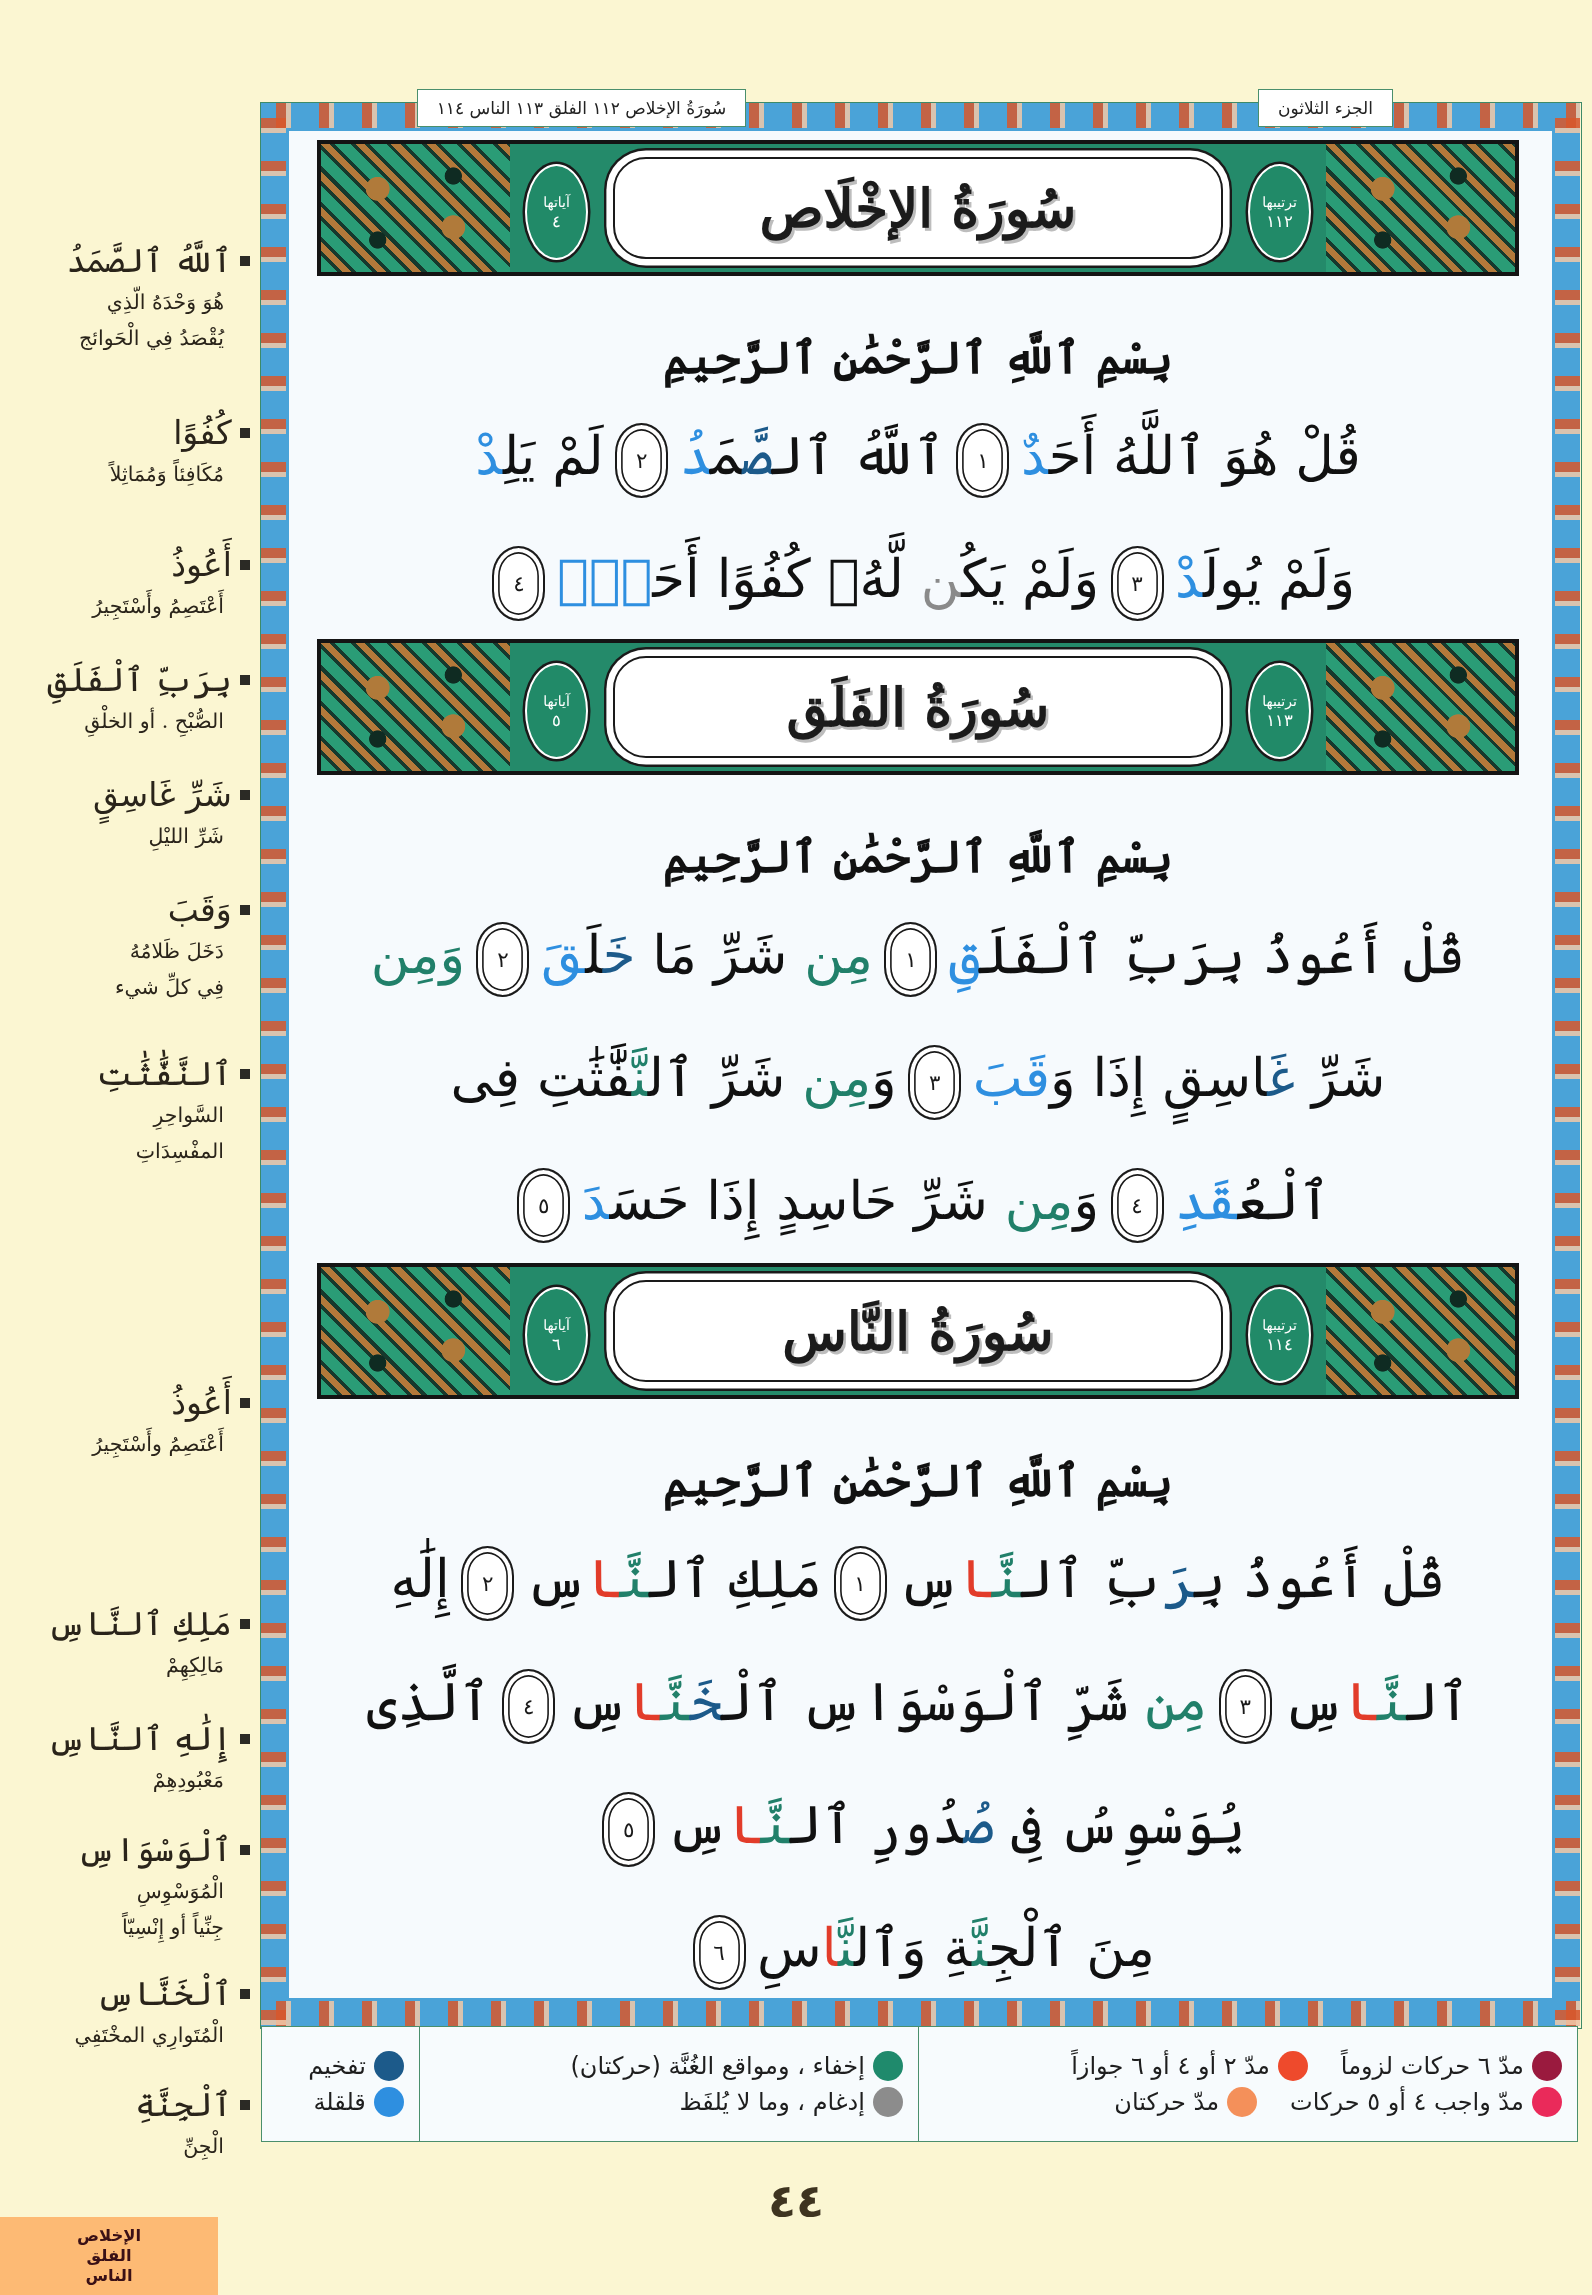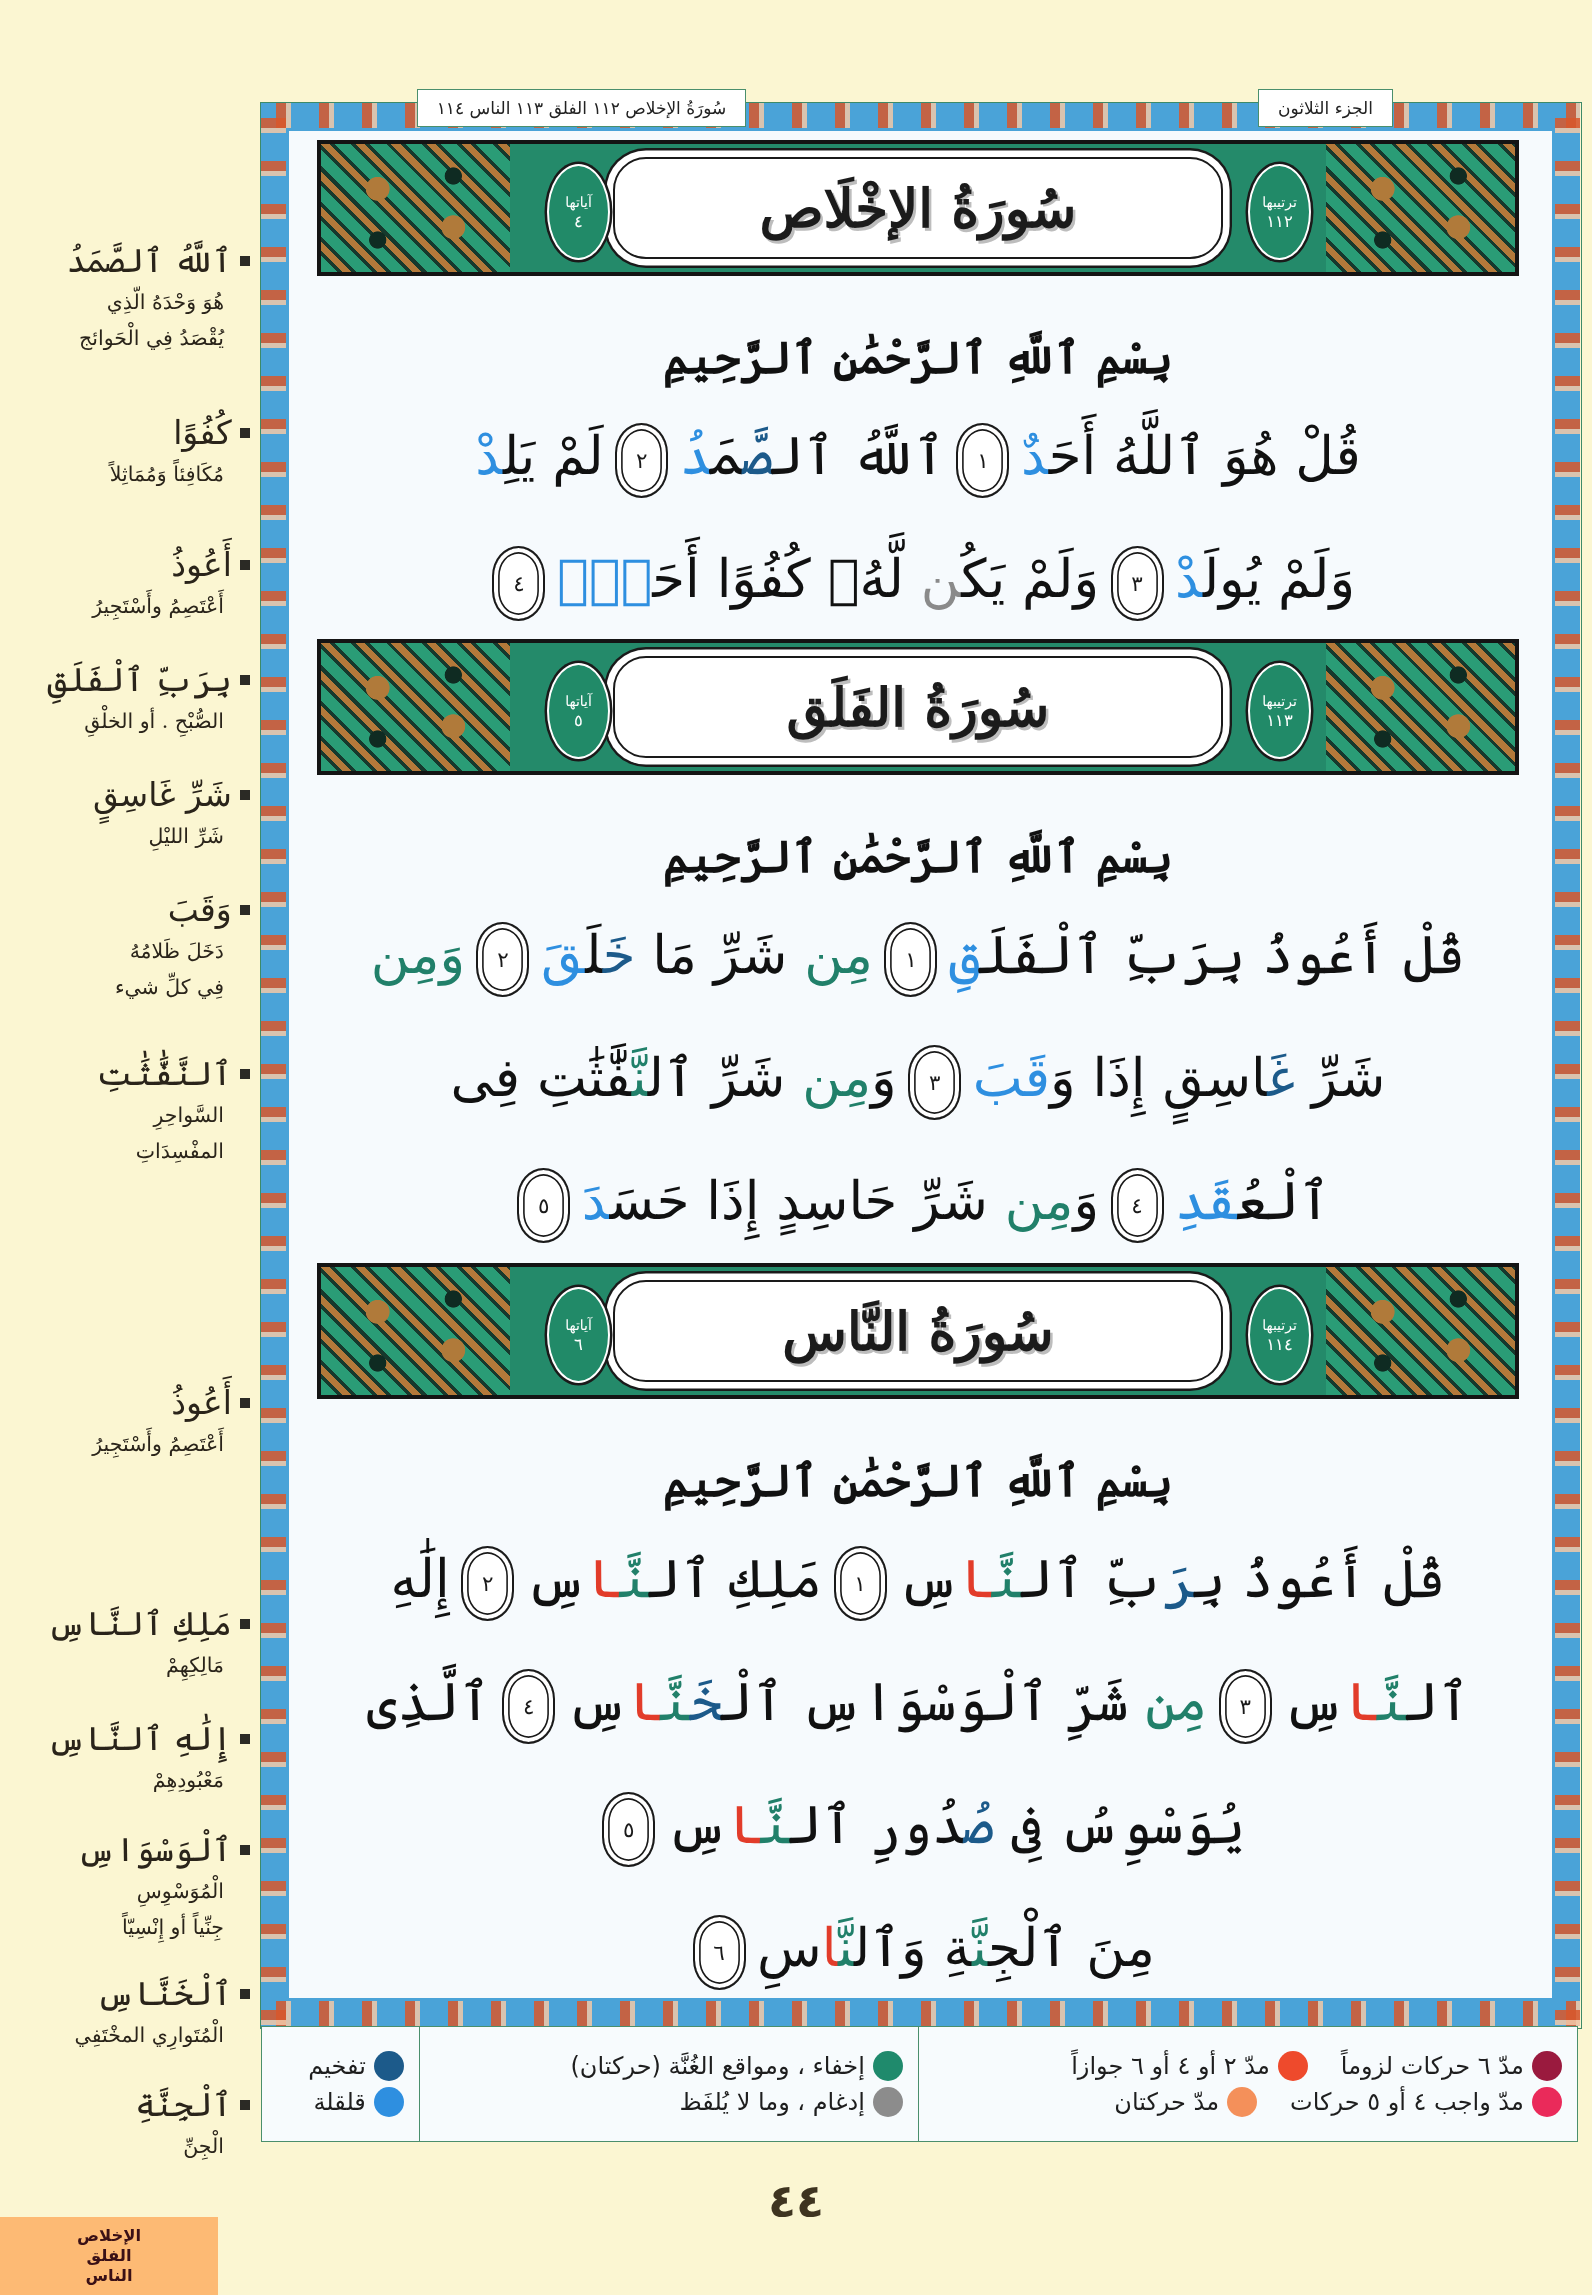--- a/index.html
+++ b/index.html
@@ -102,21 +102,21 @@
     font-size:53px; color:#1b1b1b; font-weight:bold;
     text-shadow:2.5px 2.5px 0 #bdbdbd;
   }
   .medallion {
     position:absolute; top:20px; width:59px; height:92px; border-radius:50%;
     background:#218a68; border:2.5px solid #fff; box-shadow:0 0 0 2.5px #1a1a1a;
     display:flex; flex-direction:column; align-items:center; justify-content:center;
     color:#fff; direction:rtl; font-size:14px; line-height:20px; text-align:center;
   }
   .medallion.order { right:204px; }
-  .medallion.ayat { left:204px;margin-left:22px; }
+  .medallion.ayat { left:204px; }
   .medallion .m-num { font-size:16.4px; }
   
   .verses {
     position:absolute; left:317px; width:1202px; direction:rtl; text-align:center;
     font-family:"DejaVu Serif", serif; color:#111;
   }
   .basmala { font-size:44px; line-height:72px; font-weight:bold; }
   .vline { font-size:53px; line-height:123px; white-space:nowrap; }
   .ayah-marker {
     display:inline-flex; align-items:center; justify-content:center;

